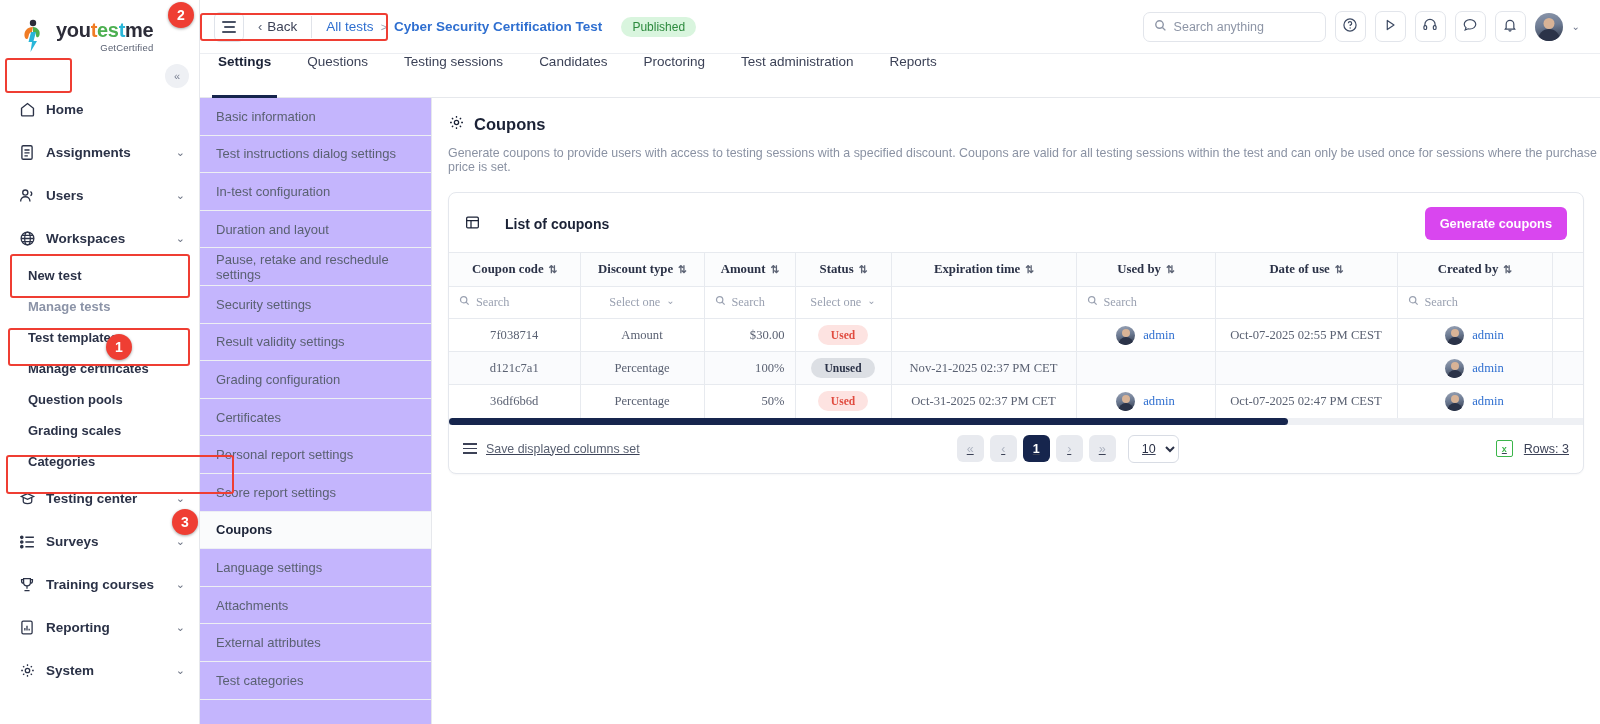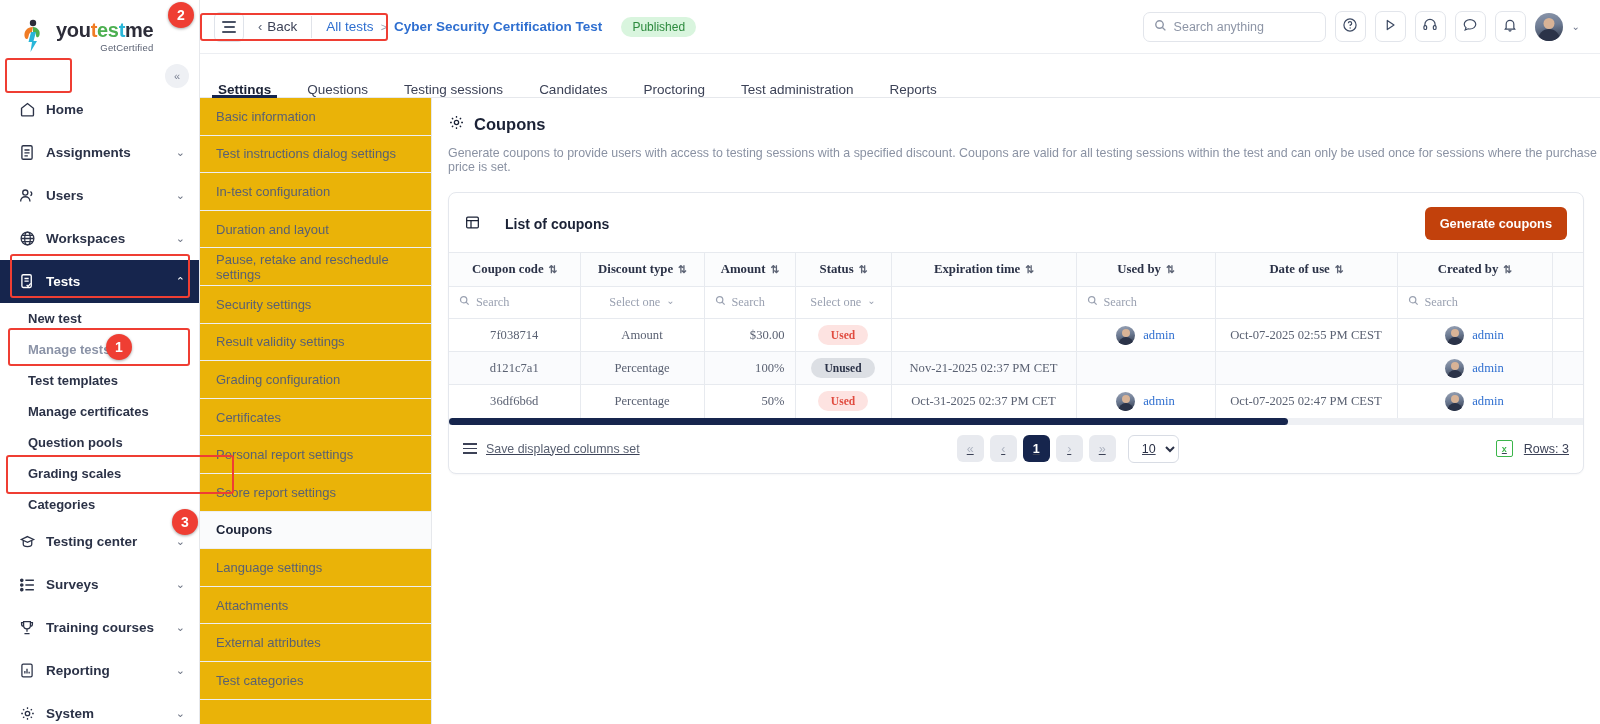--- a/index.html
+++ b/index.html
@@ -126,51 +126,51 @@
   }
   .caret { color:#6c7party; color:#6c748a; font-size:10px; cursor:pointer;}
 
   
   .tabs {
     height: 44px; display:flex; align-items:stretch; gap:0;
     border-bottom:1px solid #e6e8ec; background:#fff; padding-left: 0;
     position: relative;
   }
   .tab {
-    display:flex; align-items:flex-end; padding: 0 18px;
+    display:flex; align-items:flex-start; padding: 0 18px;
     font-size:13.5px; color:#3c4257; cursor:pointer; position:relative;
   }
   .tab.active { font-weight:bold; color:#1b2236; }
   .tab.active::after{
     content:""; position:absolute; left:12px; right:12px; bottom:-1px; height:3px; background:#16254d;
   }
 
   
   .body-split { flex:1; display:flex; min-height:0; background:#fff; }
 
-  .settings-list { width: 232px; flex:0 0 232px; border-right:1px solid #e6e8ec; background:#eab308; overflow:hidden;}
+  .settings-list { width: 232px; flex:0 0 232px; border-right:1px solid #e6e8ec; background:#c4b5fd; overflow:hidden;}
   .set-item {
     height: 37.6px; display:flex; align-items:center; padding: 0 16px;
     font-size:13px; color:#5a6172; border-bottom:1px solid #edeff3; cursor:pointer;
   }
   .set-item.active { font-weight:bold; color:#1b2236; background:#fafbfc; }
 
   .content { flex:1; min-width:0; background:#fff; padding: 0; position:relative; }
   .page-head { padding: 16px 0 0 16px; }
   .page-title { display:flex; align-items:center; gap:9px; font-size:16.5px; font-weight:bold; color:#1b2236;}
   .page-desc { font-size:12.4px; color:#8a92a3; margin-top:11px; }
 
   .card {
     margin: 18px 16px 0 16px; border:1px solid #e4e7ed; border-radius:8px; overflow:hidden; background:#fff;
     box-shadow: 0 1px 2px rgba(20,30,60,.035);
   }
   .card-head { display:flex; align-items:center; padding: 14px 16px 12px 16px; }
   .card-title { display:flex; align-items:center; gap:25px; font-size:14px; font-weight:bold; color:#1b2236;}
   .gen-btn {
-    margin-left:auto; background:#c2410c; color:#fff; border:none; border-radius:6px;
+    margin-left:auto; background:#d946ef; color:#fff; border:none; border-radius:6px;
     font-size:12.8px; font-weight:600; padding: 9px 15px; cursor:pointer;
     font-family:"Liberation Sans",sans-serif;
   }
 
   .tbl-wrap { overflow:hidden; position:relative; }
   table.coupons { border-collapse: collapse; width: 1200px; table-layout: fixed; }
   table.coupons th, table.coupons td {
     border-top:1px solid #e7eaef; border-right:1px solid #e7eaef;
     font-size:12.6px; padding: 0 10px; height: 33px; color:#5a6172; text-align:center;font-family:Liberation Serif, serif;
   }
@@ -285,31 +285,20 @@
           <svg width="17" height="17" viewBox="0 0 20 20" fill="none" stroke="#2b3247" stroke-width="1.5">
               <circle cx="10" cy="10" r="7.5"></circle>
               <ellipse cx="10" cy="10" rx="3.3" ry="7.5"></ellipse>
               <path d="M2.6 10h14.8M3.6 6.2h12.8M3.6 13.8h12.8"></path>
             </svg>
         </span>
         <span class="nav-label">Workspaces</span>
         <span class="chev">⌄</span>
       </div>
 
-      <div class="nav-item active">
-        <span class="nav-ico">
-          <svg width="16" height="17" viewBox="0 0 18 20" fill="none" stroke="#ffffff" stroke-width="1.6">
-              <rect x="3" y="2" width="11" height="15" rx="1.6"></rect>
-              <path d="M6 6.5h5M6 9.5h5"></path>
-              <path d="M8.6 14l1.6 1.8 3.2-3.6" stroke="#ffffff"></path>
-            </svg>
-        </span>
-        <span class="nav-label">Tests</span>
-        <span class="chev">⌃</span>
-      </div>
 
       <div class="nav-sub">
         <span>New test</span>
       </div>
       <div class="nav-sub dim">
         <span>Manage tests</span>
       </div>
       <div class="nav-sub">
         <span>Test templates</span>
       </div>

